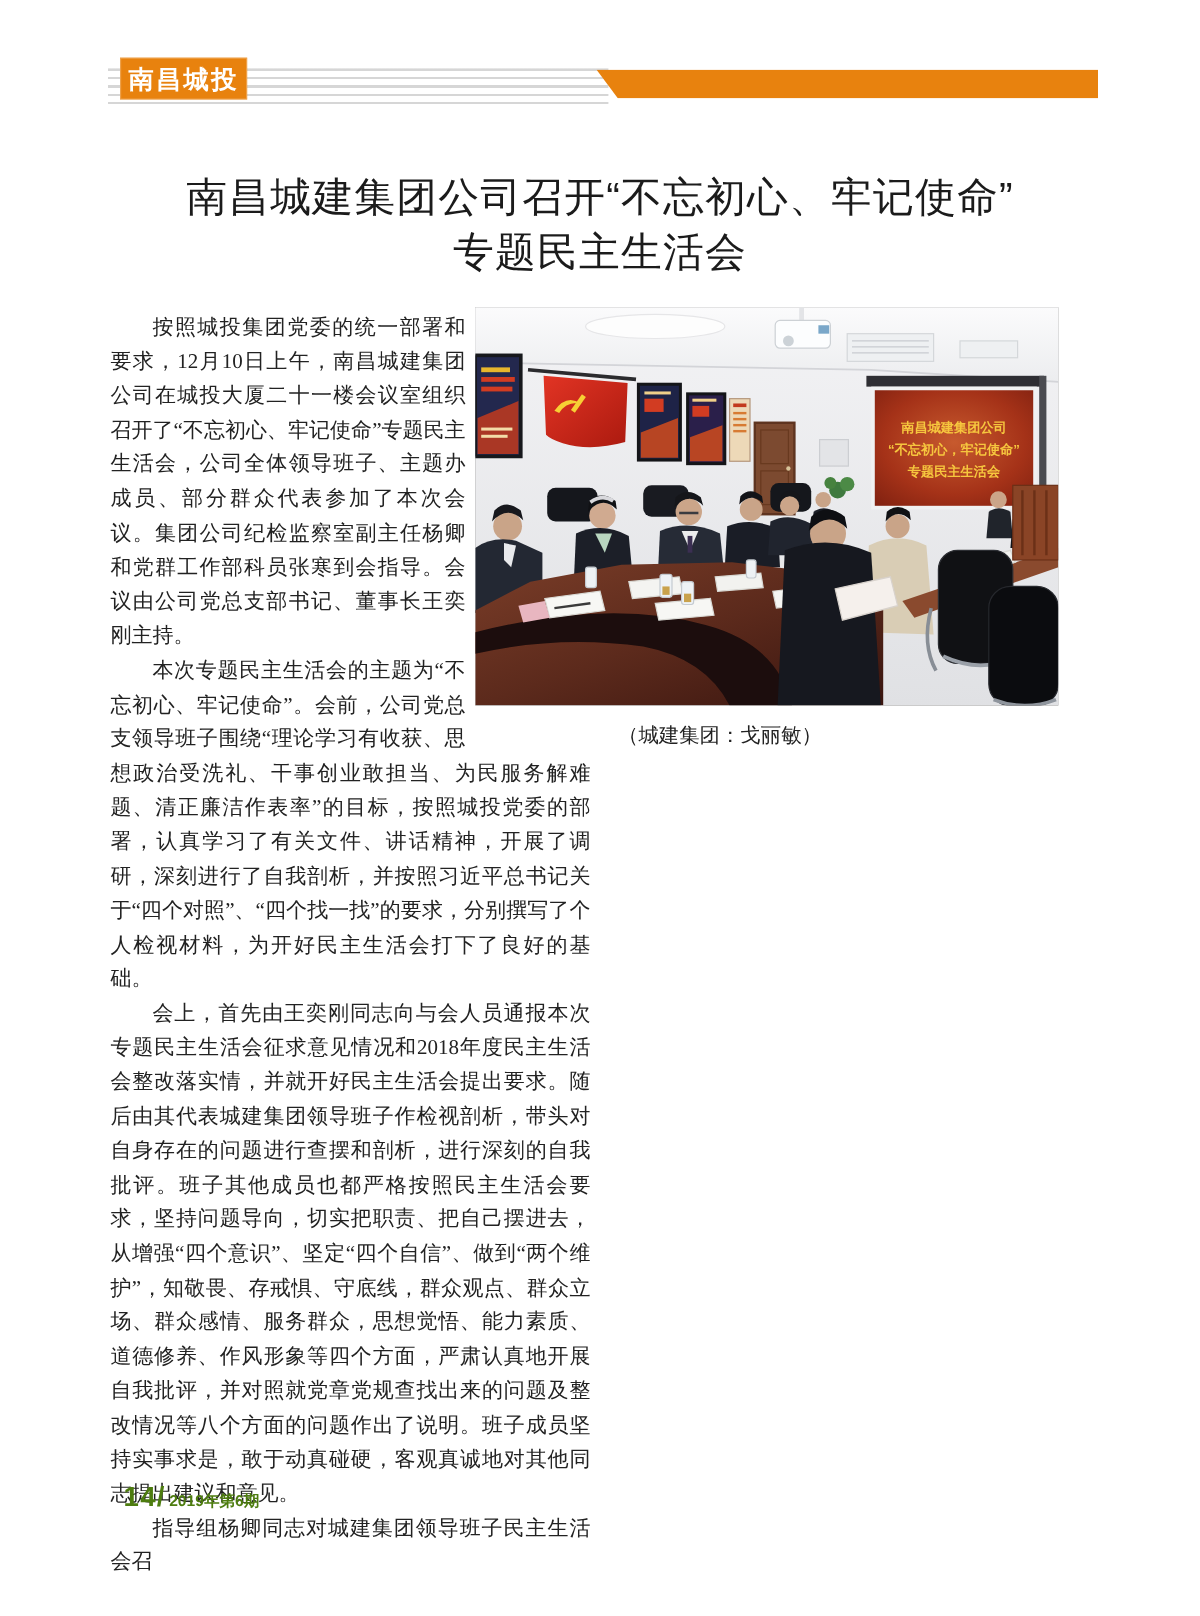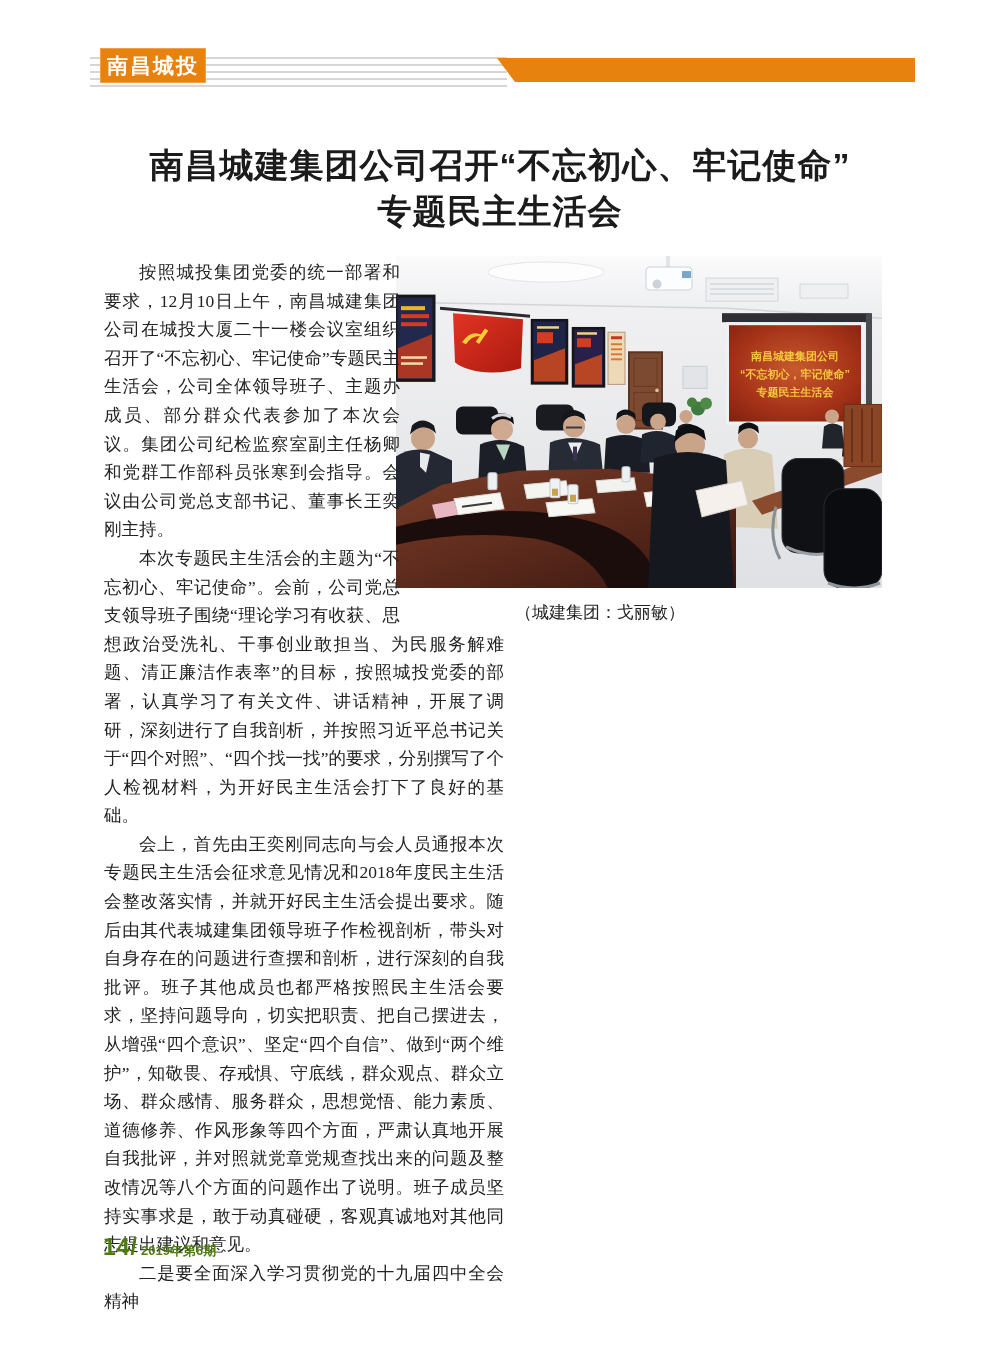--- a/index.html
+++ b/index.html
@@ -20,28 +20,28 @@
   .header-tag {
     position:absolute; left:100px; top:48px; width:106px; height:35px;
     background:#e8820e; color:#ffffff; font-family:"Liberation Sans","DejaVu Sans",sans-serif;
     font-weight:bold; font-size:21px; letter-spacing:2px;
     display:flex; align-items:center; justify-content:center;
     box-shadow:inset 0 0 0 1px rgba(255,255,255,.25);
   }
   
   .title {
     position:absolute; left:80px; top:142px; width:840px; text-align:center;
-    font-family:"Liberation Sans","DejaVu Sans",sans-serif; font-weight:bold;
+    font-family:"Liberation Sans","DejaVu Sans",sans-serif; font-weight:normal;
     color:#1b1b1b; font-size:34px; line-height:46px; letter-spacing:1px;
   }
   
   .col { text-align:justify; font-size:17.5px; line-height:28.6px; }
   .col p { margin:0; text-indent:2em; }
   .col p.noindent { text-indent:0; }
-  .col-left  { position:absolute; left:104px; top:258px; width:400px; }
+  .col-left  { position:absolute; left:92px; top:258px; width:400px; }
   .col-right { position:absolute; left:515px; top:599px; width:386px; font-size:17px; }
   .photo-spacer { float:right; width:104px; height:345px; }
   .sig { text-align:left; text-indent:0 !important; }
   
   .photo {
     position:absolute; left:396px; top:256px; width:486px; height:332px;
     background:#a3a3a3; overflow:hidden;
   }
   .photo svg { display:block; width:100%; height:100%; }
   
@@ -269,21 +269,21 @@
         <path d="M380,250 q-8,30 4,52" fill="none" stroke="#888e96" stroke-width="3"></path>
       </g>
     </svg>
   </div>
 
   <div class="col col-left">
     <div class="photo-spacer"></div>
     <p>按照城投集团党委的统一部署和要求，12月10日上午，南昌城建集团公司在城投大厦二十一楼会议室组织召开了“不忘初心、牢记使命”专题民主生活会，公司全体领导班子、主题办成员、部分群众代表参加了本次会议。集团公司纪检监察室副主任杨卿和党群工作部科员张寒到会指导。会议由公司党总支部书记、董事长王奕刚主持。</p>
     <p>本次专题民主生活会的主题为“不忘初心、牢记使命”。会前，公司党总支领导班子围绕“理论学习有收获、思想政治受洗礼、干事创业敢担当、为民服务解难题、清正廉洁作表率”的目标，按照城投党委的部署，认真学习了有关文件、讲话精神，开展了调研，深刻进行了自我剖析，并按照习近平总书记关于“四个对照”、“四个找一找”的要求，分别撰写了个人检视材料，为开好民主生活会打下了良好的基础。</p>
     <p>会上，首先由王奕刚同志向与会人员通报本次专题民主生活会征求意见情况和2018年度民主生活会整改落实情，并就开好民主生活会提出要求。随后由其代表城建集团领导班子作检视剖析，带头对自身存在的问题进行查摆和剖析，进行深刻的自我批评。班子其他成员也都严格按照民主生活会要求，坚持问题导向，切实把职责、把自己摆进去，从增强“四个意识”、坚定“四个自信”、做到“两个维护”，知敬畏、存戒惧、守底线，群众观点、群众立场、群众感情、服务群众，思想觉悟、能力素质、道德修养、作风形象等四个方面，严肃认真地开展自我批评，并对照就党章党规查找出来的问题及整改情况等八个方面的问题作出了说明。班子成员坚持实事求是，敢于动真碰硬，客观真诚地对其他同志提出建议和意见。</p>
-    <p>二是要全面深入学习贯彻党的十九届四中全会精神</p>
+    <p>指导组杨卿同志对城建集团领导班子民主生活会召</p>
   </div>
 
   <div class="col col-right">
     <p class="sig">（城建集团：戈丽敏）</p>
   </div>
 
   <div class="footer">
     <span class="num">14/</span>
     <span class="issue">2019年第6期</span>
   </div>

